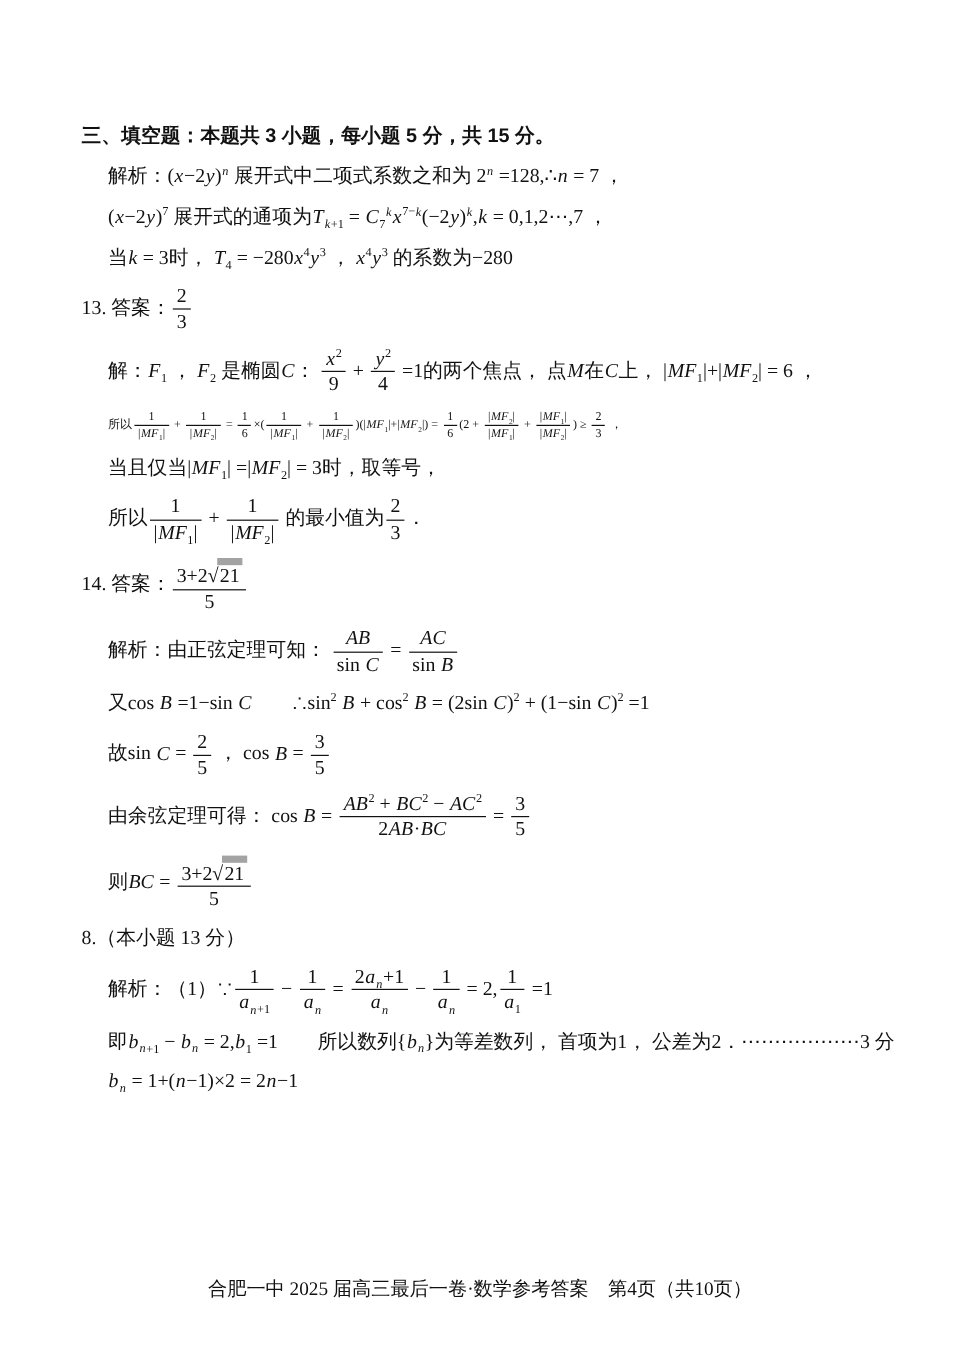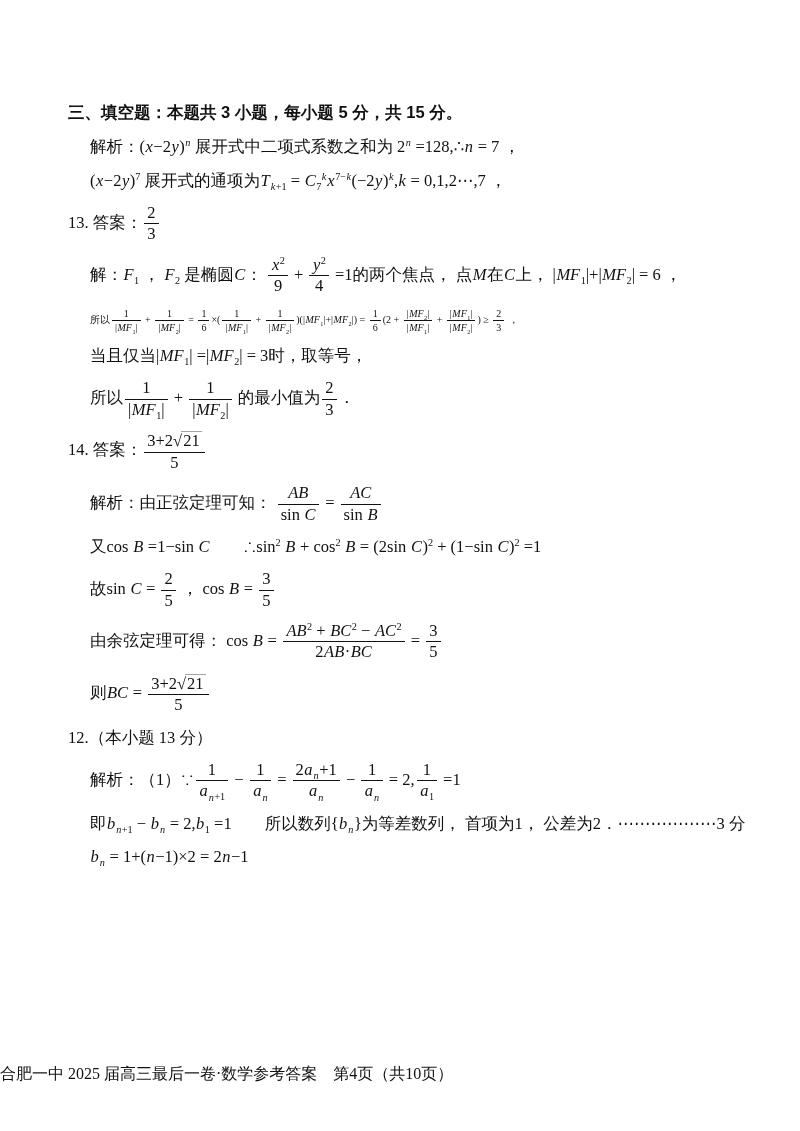--- a/index.html
+++ b/index.html
@@ -36,48 +36,49 @@
     vertical-align:middle;
     text-align:center;
     margin:0 2px;
     line-height:1.12;
   }
   .frac .num{ display:block; border-bottom:1px solid #111; padding:0 3px 1px; }
   .frac .den{ display:block; padding:1px 3px 0; }
   sup,sub{ font-size:0.62em; line-height:0; }
   .sqrt{ display:inline-block; white-space:nowrap; }
   .rad{ display:inline-block; margin-right:-1px; }
-  .sqrt-arg{ display:inline-block; border-top:1px solid #a3a3a3; padding:0 2px; }
+  .sqrt-arg{ display:inline-block; border-top:6px solid #a3a3a3; padding:0 2px; }
   .footer{
     position:absolute;
     bottom:46px;left:0;right:0;
-    text-align:left;
+    text-align:center;
     font-size:16px;
     color:#111;
     margin-top:24px;
   }
 </style>
 </head>
 <body>
 
 <div class="page" style="background: rgb(255, 255, 255); color: rgb(17, 17, 17);">
   <div class="doc-body" id="doc-body">
       <div class="heading">三、填空题：本题共 3 小题，每小题 5 分，共 15 分。</div>
       <div class="line ind">解析：(<i>x</i>−2<i>y</i>)<sup><i>n</i></sup> 展开式中二项式系数之和为 2<sup><i>n</i></sup> =128,∴<i>n</i> = 7 ，</div>
       <div class="line ind">(<i>x</i>−2<i>y</i>)<sup>7</sup> 展开式的通项为<i>T</i><sub><i>k</i>+1</sub> = <i>C</i><sub>7</sub><sup><i>k</i></sup><i>x</i><sup>7−<i>k</i></sup>(−2<i>y</i>)<sup><i>k</i></sup>,<i>k</i> = 0,1,2⋯,7 ，</div>
+      <div class="line ind">当<i>k</i> = 3时， <i>T</i><sub>4</sub> = −280<i>x</i><sup>4</sup><i>y</i><sup>3</sup> ，  <i>x</i><sup>4</sup><i>y</i><sup>3</sup> 的系数为−280</div>
       <div class="line">13. 答案：<span class="frac"><span class="num">2</span><span class="den">3</span></span></div>
       <div class="line ind">解：<i>F</i><sub>1</sub> ， <i>F</i><sub>2</sub> 是椭圆<i>C</i>： <span class="frac"><span class="num"><i>x</i><sup>2</sup></span><span class="den">9</span></span> + <span class="frac"><span class="num"><i>y</i><sup>2</sup></span><span class="den">4</span></span> =1的两个焦点， 点<i>M</i>在<i>C</i>上， |<i>MF</i><sub>1</sub>|+|<i>MF</i><sub>2</sub>| = 6 ，</div>
       <div class="line ind tight">所以<span class="frac"><span class="num">1</span><span class="den">|<i>MF</i><sub>1</sub>|</span></span> + <span class="frac"><span class="num">1</span><span class="den">|<i>MF</i><sub>2</sub>|</span></span> = <span class="frac"><span class="num">1</span><span class="den">6</span></span>×(<span class="frac"><span class="num">1</span><span class="den">|<i>MF</i><sub>1</sub>|</span></span> + <span class="frac"><span class="num">1</span><span class="den">|<i>MF</i><sub>2</sub>|</span></span>)(|<i>MF</i><sub>1</sub>|+|<i>MF</i><sub>2</sub>|) = <span class="frac"><span class="num">1</span><span class="den">6</span></span>(2 + <span class="frac"><span class="num">|<i>MF</i><sub>2</sub>|</span><span class="den">|<i>MF</i><sub>1</sub>|</span></span> + <span class="frac"><span class="num">|<i>MF</i><sub>1</sub>|</span><span class="den">|<i>MF</i><sub>2</sub>|</span></span>) ≥ <span class="frac"><span class="num">2</span><span class="den">3</span></span> ，</div>
       <div class="line ind">当且仅当|<i>MF</i><sub>1</sub>| =|<i>MF</i><sub>2</sub>| = 3时，取等号，</div>
       <div class="line ind">所以<span class="frac"><span class="num">1</span><span class="den">|<i>MF</i><sub>1</sub>|</span></span> + <span class="frac"><span class="num">1</span><span class="den">|<i>MF</i><sub>2</sub>|</span></span> 的最小值为<span class="frac"><span class="num">2</span><span class="den">3</span></span>．</div>
       <div class="line">14. 答案：<span class="frac"><span class="num">3+2<span class="sqrt"><span class="rad">√</span><span class="sqrt-arg">21</span></span></span><span class="den">5</span></span></div>
       <div class="line ind">解析：由正弦定理可知： <span class="frac"><span class="num"><i>AB</i></span><span class="den"><span class="fn">sin</span> <i>C</i></span></span> = <span class="frac"><span class="num"><i>AC</i></span><span class="den"><span class="fn">sin</span> <i>B</i></span></span></div>
       <div class="line ind">又<span class="fn">cos</span> <i>B</i> =1−<span class="fn">sin</span> <i>C</i>　　∴<span class="fn">sin</span><sup>2</sup> <i>B</i> + <span class="fn">cos</span><sup>2</sup> <i>B</i> = (2<span class="fn">sin</span> <i>C</i>)<sup>2</sup> + (1−<span class="fn">sin</span> <i>C</i>)<sup>2</sup> =1</div>
       <div class="line ind">故<span class="fn">sin</span> <i>C</i> = <span class="frac"><span class="num">2</span><span class="den">5</span></span> ，  <span class="fn">cos</span> <i>B</i> = <span class="frac"><span class="num">3</span><span class="den">5</span></span></div>
       <div class="line ind">由余弦定理可得： <span class="fn">cos</span> <i>B</i> = <span class="frac"><span class="num"><i>AB</i><sup>2</sup> + <i>BC</i><sup>2</sup> − <i>AC</i><sup>2</sup></span><span class="den">2<i>AB</i>·<i>BC</i></span></span> = <span class="frac"><span class="num">3</span><span class="den">5</span></span></div>
       <div class="line ind">则<i>BC</i> = <span class="frac"><span class="num">3+2<span class="sqrt"><span class="rad">√</span><span class="sqrt-arg">21</span></span></span><span class="den">5</span></span></div>
-      <div class="line">12.（本小题 13 分）</div>
+      <div class="line">8.（本小题 13 分）</div>
       <div class="line ind">解析：（1）∵<span class="frac"><span class="num">1</span><span class="den"><i>a</i><sub><i>n</i>+1</sub></span></span> − <span class="frac"><span class="num">1</span><span class="den"><i>a</i><sub><i>n</i></sub></span></span> = <span class="frac"><span class="num">2<i>a</i><sub><i>n</i></sub>+1</span><span class="den"><i>a</i><sub><i>n</i></sub></span></span> − <span class="frac"><span class="num">1</span><span class="den"><i>a</i><sub><i>n</i></sub></span></span> = 2,<span class="frac"><span class="num">1</span><span class="den"><i>a</i><sub>1</sub></span></span> =1</div>
       <div class="line ind">即<i>b</i><sub><i>n</i>+1</sub> − <i>b</i><sub><i>n</i></sub> = 2,<i>b</i><sub>1</sub> =1　　所以数列{<i>b</i><sub><i>n</i></sub>}为等差数列， 首项为1， 公差为2．⋯⋯⋯⋯⋯⋯3 分</div>
       <div class="line ind"><i>b</i><sub><i>n</i></sub> = 1+(<i>n</i>−1)×2 = 2<i>n</i>−1</div>
     </div>
   <div class="footer">合肥一中 2025 届高三最后一卷·数学参考答案　第4页（共10页）</div>
 </div>
 
 </body></html>

